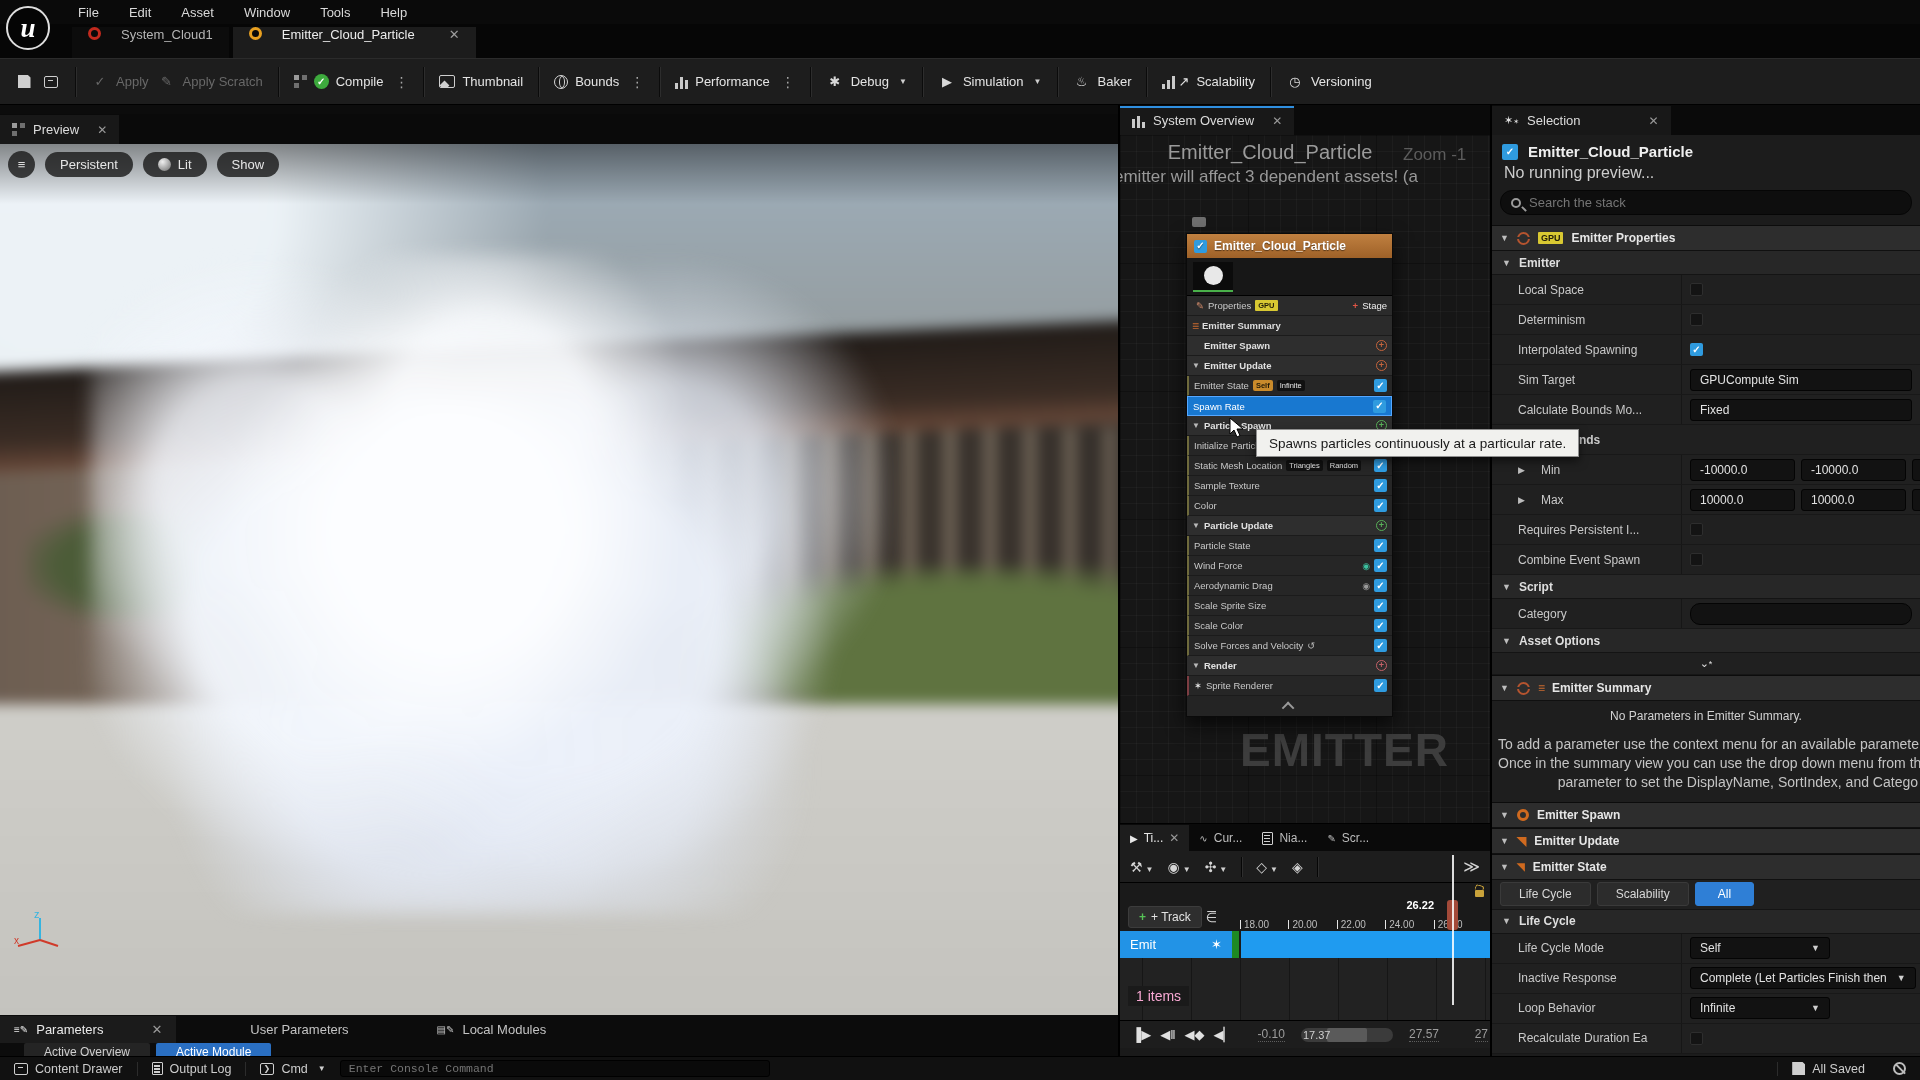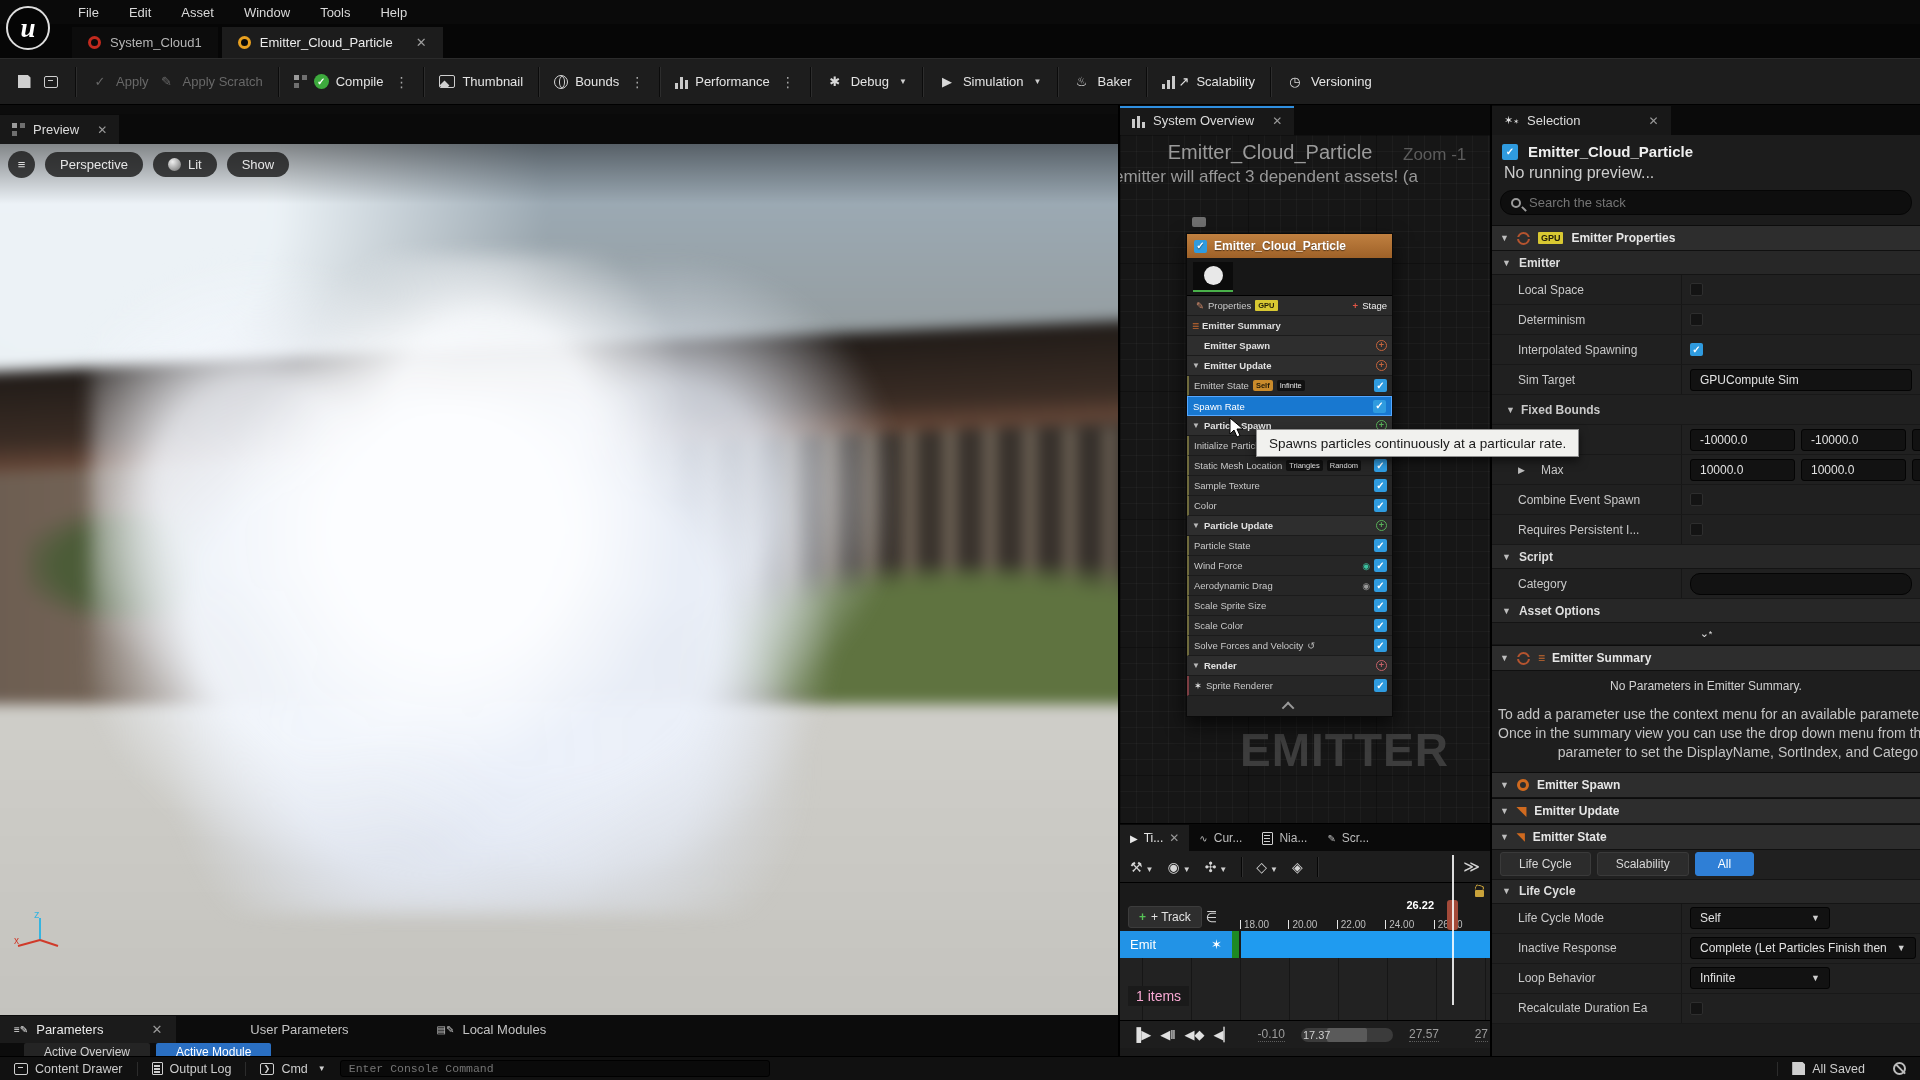--- a/index.html
+++ b/index.html
@@ -3,21 +3,21 @@
 <meta charset="utf-8">
 <style>
   *{box-sizing:border-box;margin:0;padding:0}
   body{margin:0;background:#000;font-family:"Liberation Sans",sans-serif;-webkit-font-smoothing:antialiased}
   .app{position:relative;width:1920px;height:1080px;background:#0c0c0c;overflow:hidden;color:#cfcfcf}
   
   .menubar{position:absolute;top:0;left:0;right:0;height:24px;background:#0a0a0a;display:flex;align-items:center;gap:30px;padding-left:78px;font-size:13px;color:#d9d9d9;z-index:6}
   .ue-logo{position:absolute;left:6px;top:6px;width:44px;height:44px;border-radius:50%;border:2px solid #dedede;background:#050505;z-index:7;display:flex;align-items:center;justify-content:center;color:#fff;font-family:"Liberation Serif",serif;font-size:27px;font-weight:bold;font-style:italic}
   
   .tabbar{position:absolute;top:24px;left:0;right:0;height:34px;background:#060606;display:flex;align-items:flex-end;padding-left:72px;z-index:5}
-  .tab{height:31px;display:flex;align-items:center;gap:9px;padding:0 16px;font-size:13px;color:#b5b5b5;background:#0c0c0c;margin-right:4px}
+  .tab{height:31px;display:flex;gap:20px;padding:0 16px;font-size:13px;color:#b5b5b5;background:#0c0c0c;margin-right:4px}
   .tab.active{background:#1c1c1c;color:#ececec}
   .tab .close{color:#9d9d9d;font-size:13px;margin-left:14px}
   .asset-dot{width:13px;height:13px;border-radius:50%;display:inline-block;position:relative}
   .asset-dot::after{content:'';position:absolute;inset:3px;border-radius:50%;background:#0a0a0a}
   .dot-red{background:#c22a1e}.dot-orange{background:#e8a020}
   
   .toolbar{position:absolute;top:58px;left:0;right:0;height:47px;background:#1d1d1d;border-top:1px solid #2b2b2b;border-bottom:1px solid #000;display:flex;align-items:center;font-size:13px;color:#e4e4e4;z-index:5}
   .tb-group{display:flex;align-items:center;gap:9px;padding:0 15px;height:100%}
   .tb-sep{width:1px;height:30px;background:#0b0b0b;box-shadow:1px 0 0 #2d2d2d}
   .tb-btn{display:flex;align-items:center;gap:7px;cursor:default}
@@ -339,21 +339,21 @@
         <div class="sc-roof"></div>
         <div class="sc-green"></div>
         <div class="sc-green2"></div>
         <div class="sc-ground"></div>
       </div>
       <div class="cloud"></div>
       <div class="vp-shade"></div>
       <div class="vp-controls">
         <div class="round-btn">≡</div>
         <div class="pill">
-            <span>Perspective</span>
+            <span>Persistent</span>
           </div>
         <div class="pill">
             <span class="lit-ball"></span>
             <span>Lit</span>
           </div>
         <div class="pill">
             <span>Show</span>
           </div>
       </div>
       <div class="gizmo">
@@ -672,20 +672,30 @@
       <div class="s-row">
         <div class="s-label">
             <span>Sim Target</span>
           </div>
         <div class="s-val">
             <div class="field">
               <span>GPUCompute Sim</span>
             </div>
           </div>
       </div>
+      <div class="s-row">
+        <div class="s-label">
+            <span>Calculate Bounds Mo...</span>
+          </div>
+        <div class="s-val">
+            <div class="field">
+              <span>Fixed</span>
+            </div>
+          </div>
+      </div>
       <div class="s-row" style="grid-template-columns:1fr">
         <div class="s-label" style="border-right:none;padding-left:14px">
             <span class="tri-g">▼</span>
             <span style="font-weight:bold">Fixed Bounds</span>
           </div>
       </div>
       <div class="s-row">
         <div class="s-label">
             <span class="tri-g">▶</span>
             <span style="margin-left:10px">Min</span>
@@ -710,29 +720,29 @@
               <span>10000.0</span>
             </div>
           <div class="numfield">
               <span>10000.0</span>
             </div>
           <div class="numfield"></div>
         </div>
       </div>
       <div class="s-row">
         <div class="s-label">
+            <span>Requires Persistent I...</span>
+          </div>
+        <div class="s-val">
+            <span class="cb off"></span>
+          </div>
+      </div>
+      <div class="s-row">
+        <div class="s-label">
             <span>Combine Event Spawn</span>
-          </div>
-        <div class="s-val">
-            <span class="cb off"></span>
-          </div>
-      </div>
-      <div class="s-row">
-        <div class="s-label">
-            <span>Requires Persistent I...</span>
           </div>
         <div class="s-val">
             <span class="cb off"></span>
           </div>
       </div>
 
       <div class="s-subhdr">
           <span class="tri-g">▼</span>
           <span>Script</span>
         </div>

